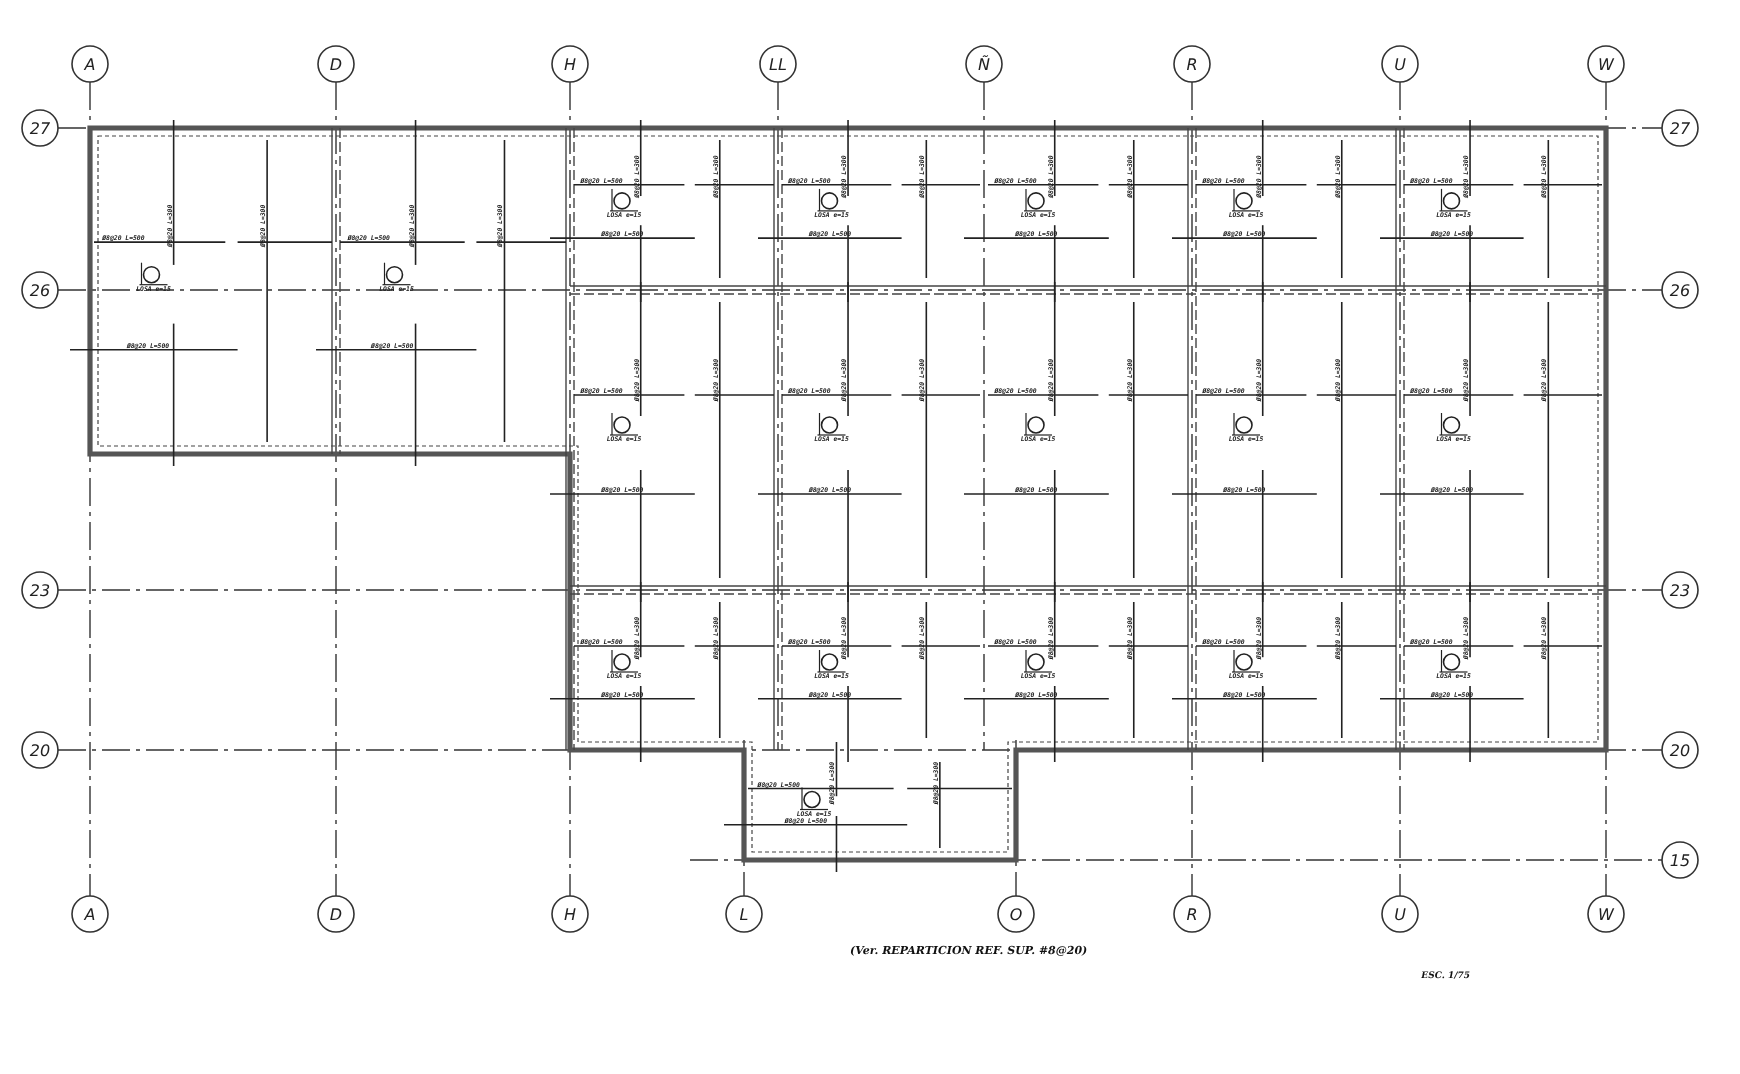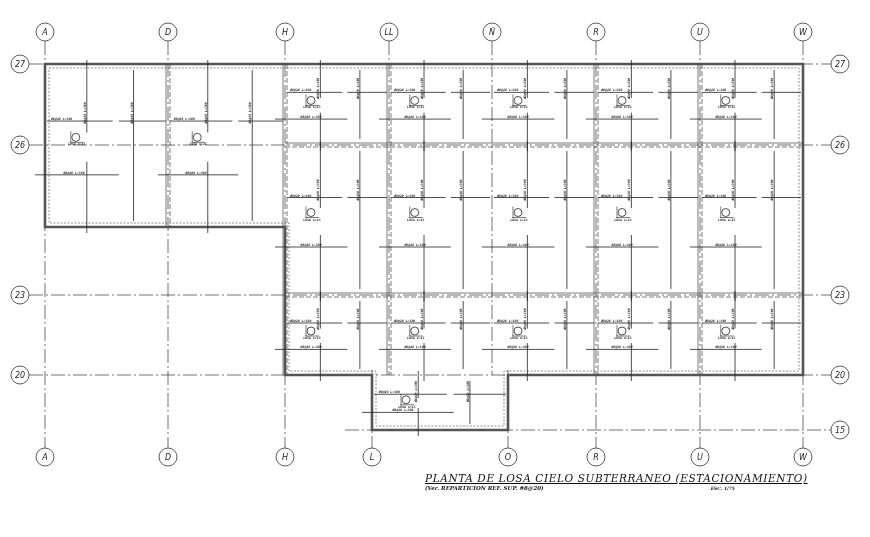--- a/index.html
+++ b/index.html
@@ -441,16 +441,15 @@
         <text x="840" y="378" text-anchor="middle" class="bubble-text">20</text>
       </g>
       <g>
         <circle cx="840" cy="430" r="9" fill="#fff" stroke="#333" stroke-width="0.8"></circle>
         <text x="840" y="433" text-anchor="middle" class="bubble-text">15</text>
       </g>
     </g>
 </svg>
 
 <div id="title-block">
-  <div id="title-main">PLANTA DE LOSA CIELO SUBTERRANEO (ESTACIONAMIENTO)</div>
   <div id="title-sub">(Ver. REPARTICION REF. SUP. #8@20)</div>
   <div id="title-scale">ESC. 1/75</div>
 </div>
 
 </body></html>

